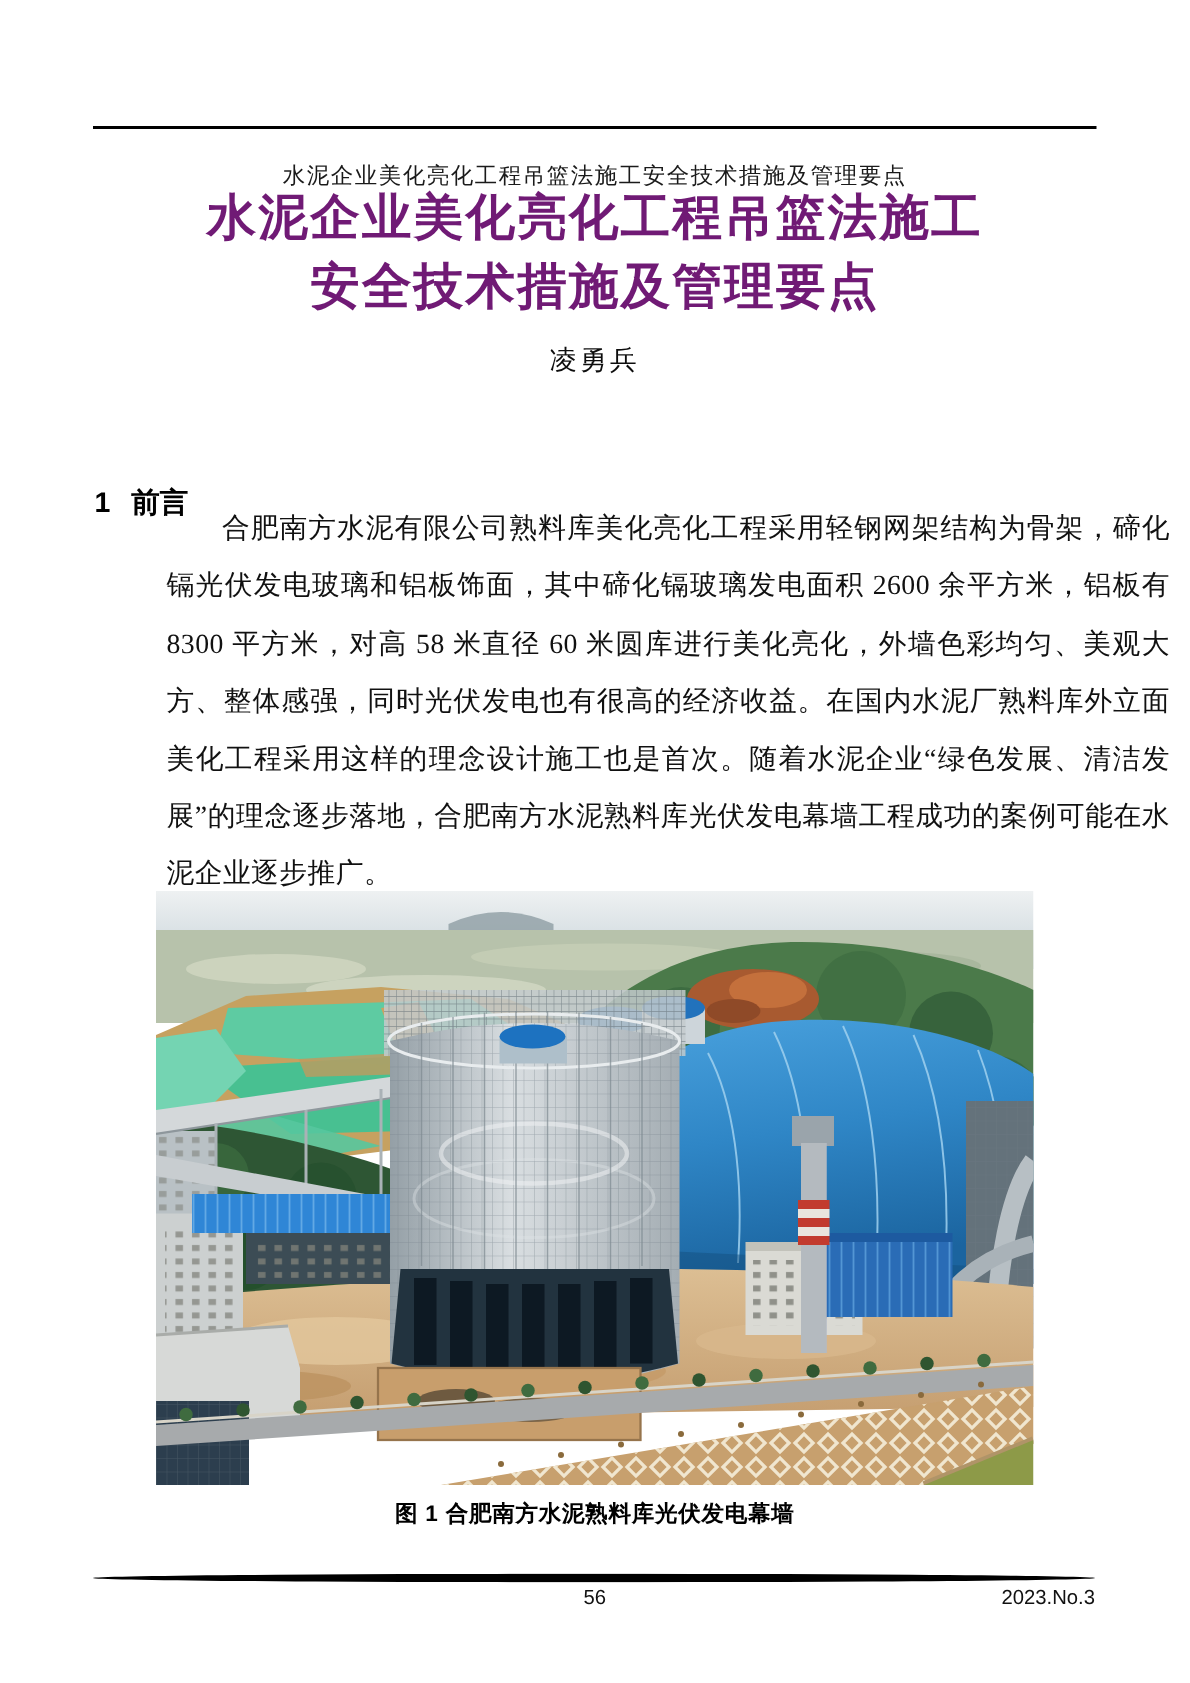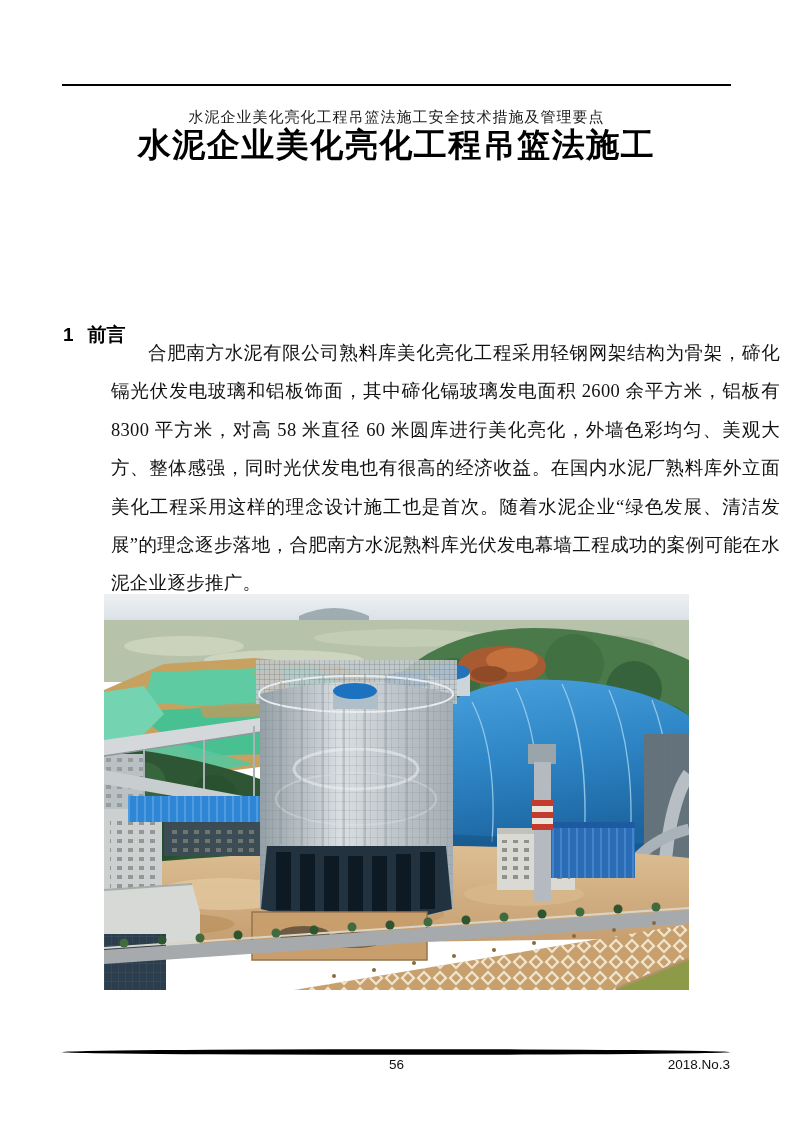--- a/index.html
+++ b/index.html
@@ -10,21 +10,21 @@
   .running-header{
     position:absolute;top:60px;left:0;width:100%;text-align:center;
     font-size:15px;letter-spacing:1px;color:#1a1a1a;margin-top:48px;
   }
   .header-rule{
     position:absolute;top:84px;left:62px;width:669px;height:2px;background:#000;
   }
   .article-title{
     position:absolute;top:122px;left:0;width:100%;text-align:center;
     font-family:"Liberation Sans", sans-serif;font-weight:700;
-    font-size:33px;line-height:46px;letter-spacing:1.5px;color:#000000;
+    font-size:33px;line-height:46px;letter-spacing:1.5px;color:#701a75;
   }
   .author-name{
     position:absolute;top:228px;left:0;width:100%;text-align:center;
     font-size:18px;letter-spacing:2px;
   }
   .affiliation{
     position:absolute;top:253px;left:0;width:100%;text-align:center;
     font-size:18.5px;letter-spacing:0.5px;
   }
   .section-heading{
@@ -61,22 +61,24 @@
 </head>
 <body>
 
 <div class="page">
 
   <div class="running-header">水泥企业美化亮化工程吊篮法施工安全技术措施及管理要点</div>
   <div class="header-rule"></div>
 
   <div class="article-title">
     <div>水泥企业美化亮化工程吊篮法施工</div>
+    <div>安全技术措施及管理要点</div>
   </div>
 
+  <div class="author-name">凌勇兵</div>
 
   <div class="section-heading">
     <span class="sec-num">1</span><span>前言</span>
   </div>
 
   <div class="intro-paragraph">合肥南方水泥有限公司熟料库美化亮化工程采用轻钢网架结构为骨架，碲化镉光伏发电玻璃和铝板饰面，其中碲化镉玻璃发电面积 2600 余平方米，铝板有 8300 平方米，对高 58 米直径 60 米圆库进行美化亮化，外墙色彩均匀、美观大方、整体感强，同时光伏发电也有很高的经济收益。在国内水泥厂熟料库外立面美化工程采用这样的理念设计施工也是首次。随着水泥企业“绿色发展、清洁发展”的理念逐步落地，合肥南方水泥熟料库光伏发电幕墙工程成功的案例可能在水泥企业逐步推广。</div>
 
   <div class="figure-wrap">
     <svg viewBox="0 0 585 396" preserveAspectRatio="none">
       <defs>
@@ -277,20 +279,21 @@
         <circle cx="350" cy="362" r="2"></circle>
           <circle cx="390" cy="356" r="2"></circle>
           <circle cx="430" cy="349" r="2"></circle>
         <circle cx="470" cy="342" r="2"></circle>
           <circle cx="510" cy="336" r="2"></circle>
           <circle cx="550" cy="329" r="2"></circle>
       </g>
     </svg>
   </div>
 
+  <div class="figure-caption">图 1  合肥南方水泥熟料库光伏发电幕墙</div>
 
   <svg class="footer-rule" viewBox="0 0 669 6" preserveAspectRatio="none">
     <ellipse cx="334" cy="3" rx="334" ry="2.8" fill="#000"></ellipse>
   </svg>
   <div class="footer-pagenum">56</div>
-  <div class="footer-issue">2018.No.3</div>
+  <div class="footer-issue">2023.No.3</div>
 
 </div>
 
 </body></html>

